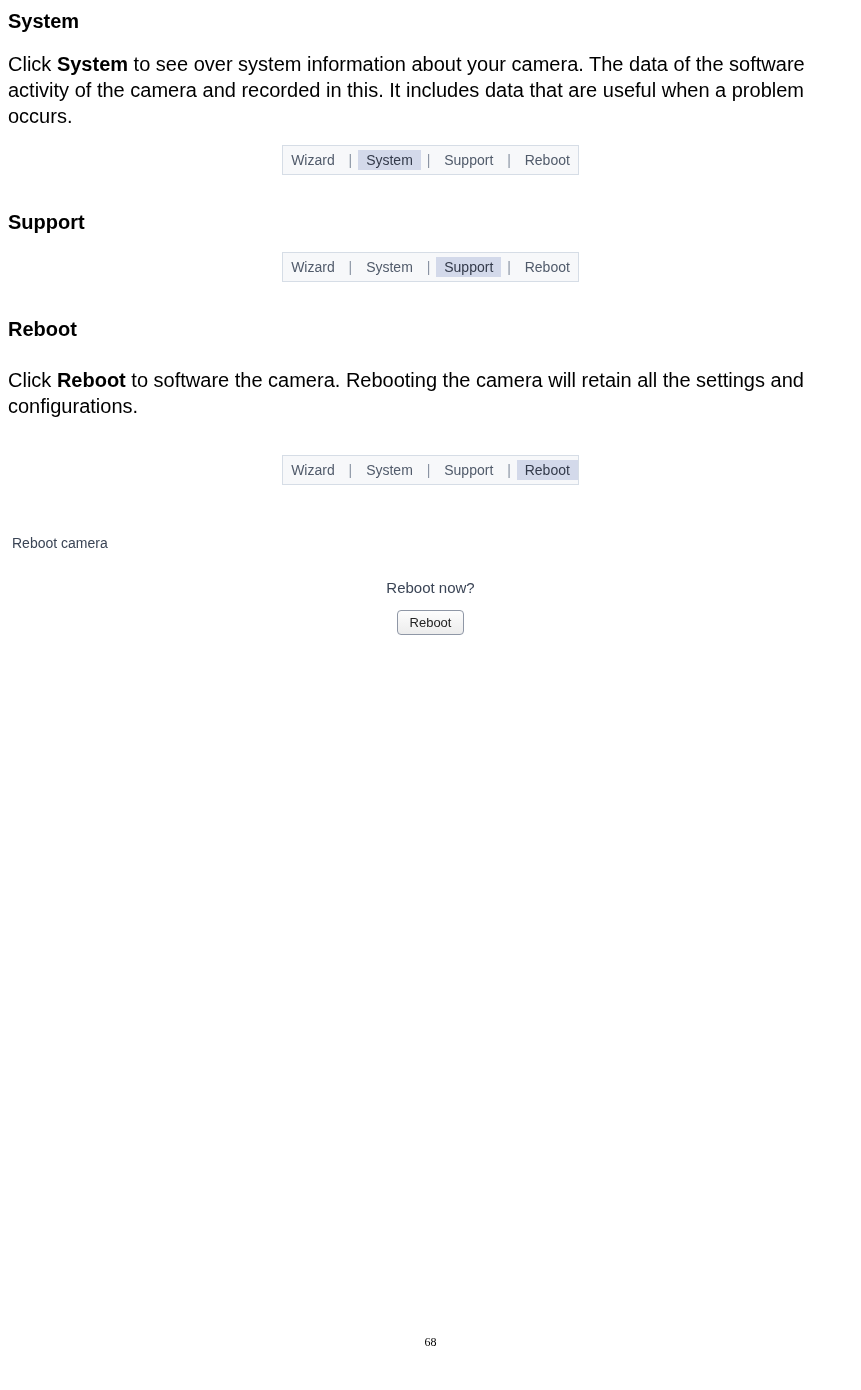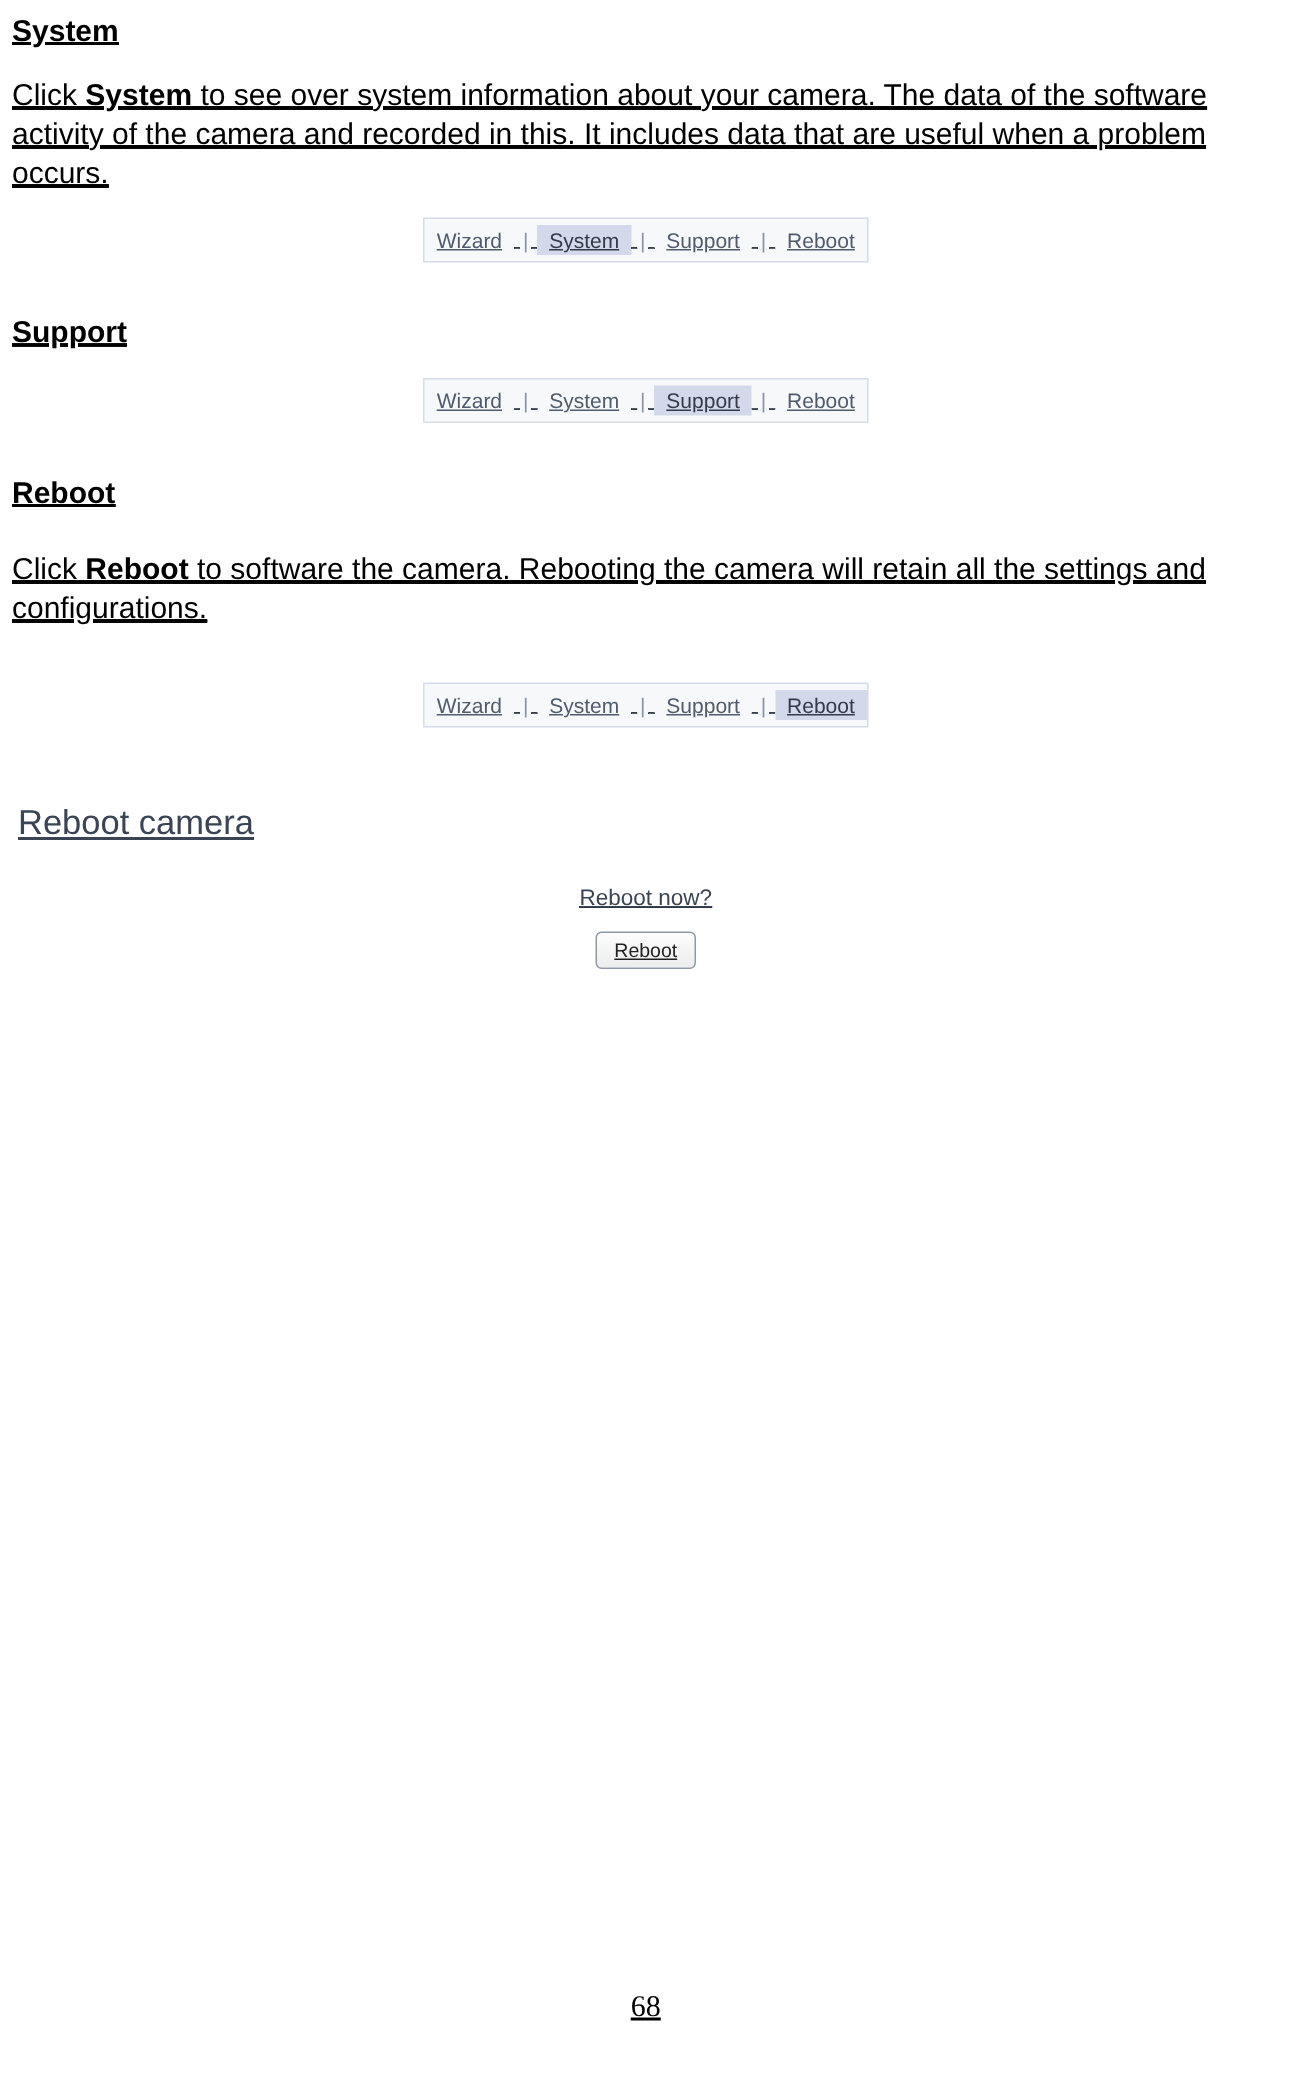--- a/index.html
+++ b/index.html
@@ -1,15 +1,15 @@
 <!DOCTYPE html>
 <html><head>
 <meta charset="utf-8">
 <style>
-  * { box-sizing: border-box; text-decoration: underline; }
+  * { box-sizing: border-box; }
   body {
     margin: 0;
     padding: 0;
     font-family: Arial, Helvetica, sans-serif;
     font-size: 16px;
     color: #000;
     background: #fff;
     width: 861px;
   }
   .page {
@@ -55,21 +55,21 @@
     background: #d3d9ea;
     color: #333a4a;
   }
 
   .reboot-panel {
     margin-top: 50px;
     width: 100%;
   }
   .reboot-title {
     font-family: Verdana, Geneva, sans-serif;
-    font-size: 23px;
+    font-size: 14px;
     color: #3a4455;
     font-weight: normal;
     margin: 0 0 28px 4px;
   }
   .reboot-center {
     text-align: center;
     margin: 0 auto;
     font-family: Verdana, Geneva, sans-serif;
     color: #3a4455;
   }
@@ -89,21 +89,21 @@
     cursor: pointer;
   }
 
   .page-number {
     position: absolute;
     bottom: 10px;
     left: 0;
     right: 0;
     text-align: center;
     font-family: "Times New Roman", Times, serif;
-    font-size: 20px;
+    font-size: 12px;
   }
 </style>
 </head>
 <body>
 
 <div class="page">
 
   <h2 class="section-heading">System</h2>
   <p class="body-text">
     <span>Click </span><span class="b">System</span><span> to see over system information about your camera. The data of the software activity of the camera and recorded in this. It includes data that are useful when a problem occurs.</span>

